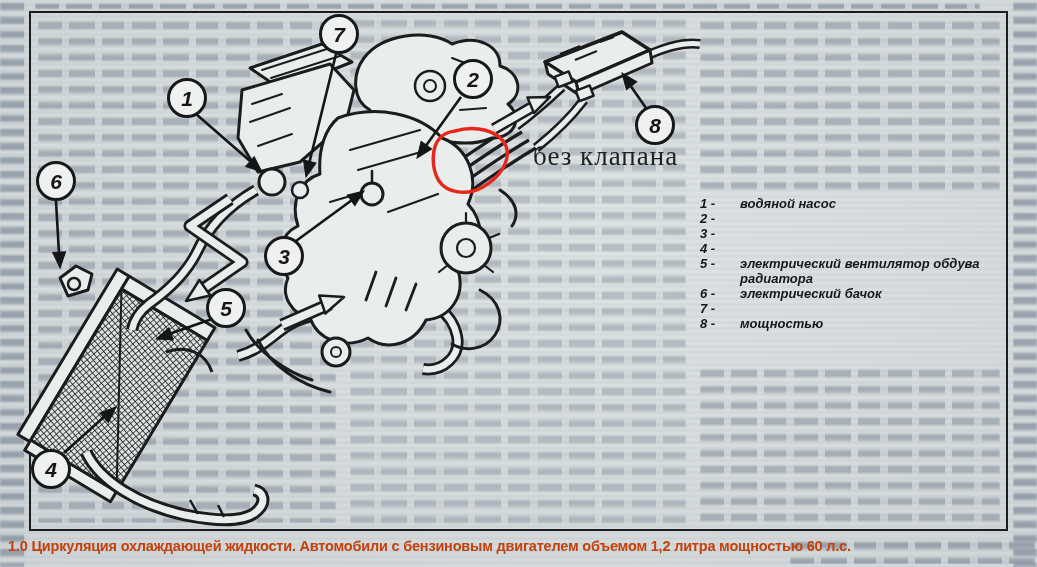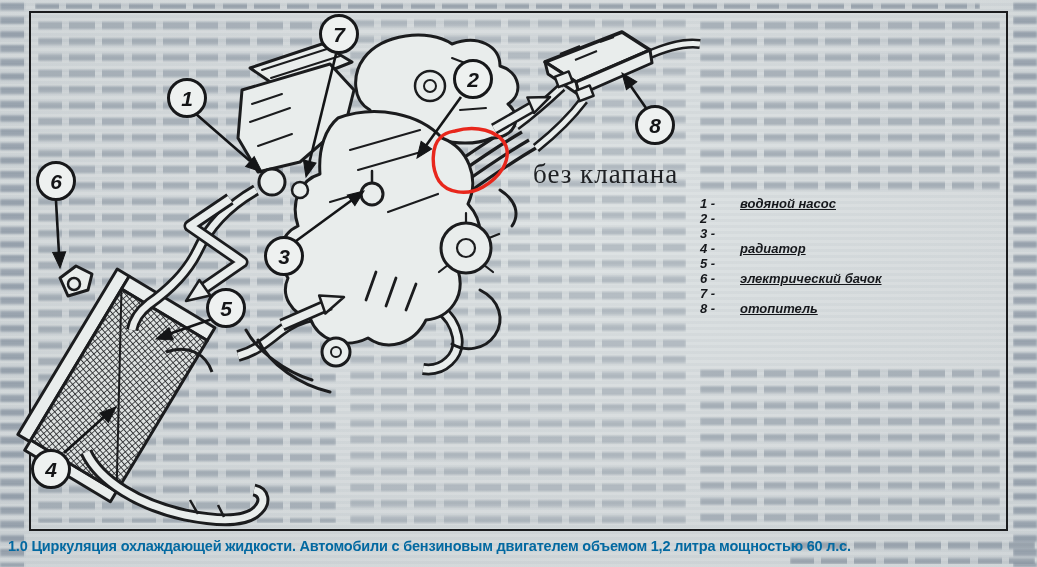--- a/index.html
+++ b/index.html
@@ -31,32 +31,32 @@
   .callout{
     width:34px;height:34px;border:3px solid #17181a;border-radius:50%;
     background:#eef1f0;color:#141517;
     display:flex;align-items:center;justify-content:center;
     font-size:21px;font-weight:700;font-style:italic;line-height:1;
     box-sizing:content-box;
   }
   
   .annotation-label{
     font-family:"Liberation Serif", serif;
-    font-size:27px;color:#1e2023;letter-spacing:1px;margin-top:18px;
+    font-size:27px;color:#1e2023;letter-spacing:1px;
   }
   .legend{
     left:700px;top:196px;width:306px;color:#15171b;
     font-size:13px;font-weight:700;font-style:italic;line-height:15px;
   }
   .legend-row{display:flex;}
   .legend-num{width:40px;flex:0 0 40px;}
-  .legend-label{flex:1;text-decoration:underline;}
+  .legend-label{flex:1;}
   .caption{
     left:8px;top:538px;width:1020px;
-    font-size:14.5px;font-weight:700;color:#0369a1;letter-spacing:-0.2px;
+    font-size:14.5px;font-weight:700;color:#c2410c;letter-spacing:-0.2px;
     white-space:nowrap;
   }
 </style>
 </head>
 <body>
 
 <div class="abs ghost dense o45" style="left:0;top:0;width:26px;height:567px;"></div>
 <div class="abs ghost dense o45" style="left:1013px;top:0;width:24px;height:567px;"></div>
 <div class="abs ghost o50" style="left:35px;top:0;width:945px;height:9px;opacity:.5;"></div>
 <div class="abs ghost o38" style="left:38px;top:18px;width:298px;height:505px;"></div>
@@ -213,31 +213,31 @@
     <span class="legend-label">водяной насос</span>
   </div>
   <div class="legend-row">
     <span class="legend-num">2 -</span>
   </div>
   <div class="legend-row">
     <span class="legend-num">3 -</span>
   </div>
   <div class="legend-row">
     <span class="legend-num">4 -</span>
-    <span class="legend-label">радиатор</span>
   </div>
   <div class="legend-row">
     <span class="legend-num">5 -</span>
+    <span class="legend-label">электрический вентилятор обдува радиатора</span>
   </div>
   <div class="legend-row">
     <span class="legend-num">6 -</span>
     <span class="legend-label">электрический бачок</span>
   </div>
   <div class="legend-row">
     <span class="legend-num">7 -</span>
   </div>
   <div class="legend-row">
     <span class="legend-num">8 -</span>
-    <span class="legend-label">отопитель</span>
+    <span class="legend-label">мощностью</span>
   </div>
 </div>
 
 <div class="abs caption">1.0 Циркуляция охлаждающей жидкости. Автомобили с бензиновым двигателем объемом 1,2 литра мощностью 60 л.с.</div>
 
 </body></html>

